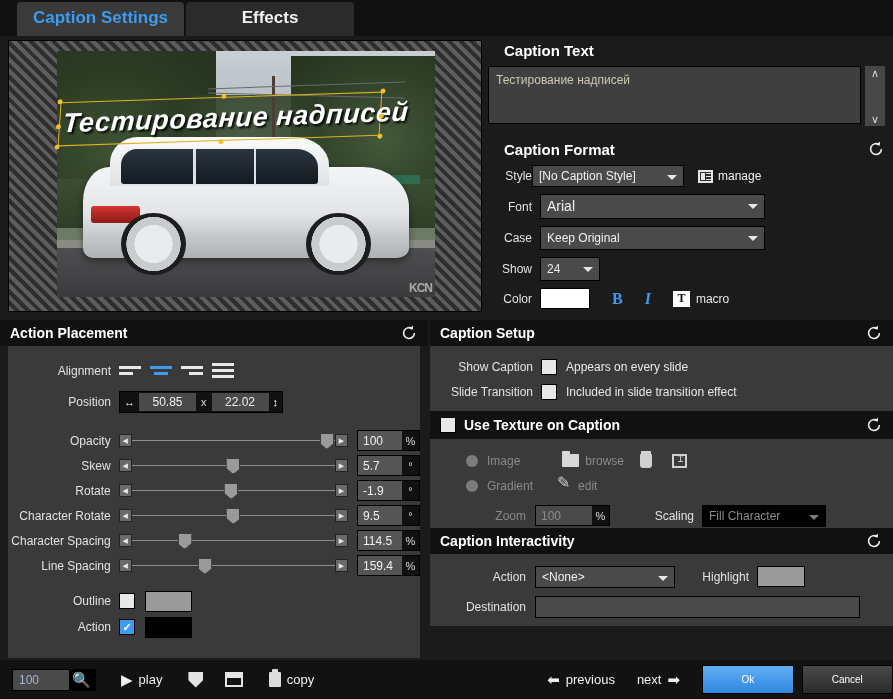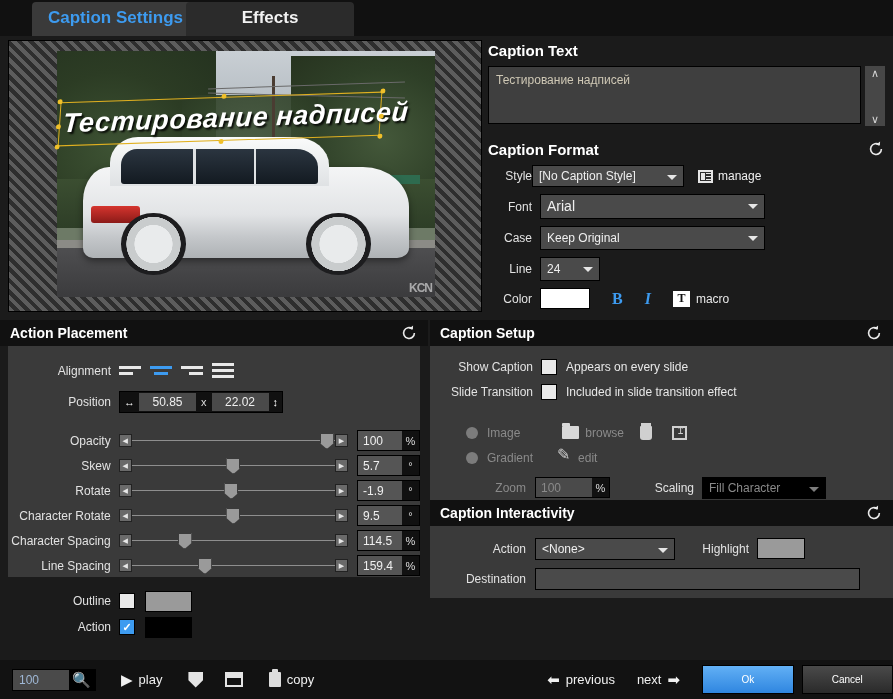--- a/index.html
+++ b/index.html
@@ -12,21 +12,21 @@
   }
   .app { position: relative; width: 893px; height: 699px; background: #1b1b1b; }
 
   
   .tabbar { position: absolute; left: 0; top: 0; width: 893px; height: 36px; background: #111; }
   .tab {
     position: absolute; top: 2px; height: 34px; line-height: 32px;
     text-align: center; font-size: 17px; font-weight: bold;
     border-radius: 4px 4px 0 0; cursor: pointer; user-select: none;
   }
-  .tab.active { left: 32px; width: 167px; background: #3a3a3a; color: #3d9bf0; }
+  .tab.active { left: 17px; width: 167px; background: #3a3a3a; color: #3d9bf0; }
   .tab.inactive { left: 186px; width: 168px; background: #2b2b2b; color: #f2f2f2; }
 
   
   .preview-pane {
     position: absolute; left: 8px; top: 40px; width: 474px; height: 272px;
     background: #2d2d2d; border: 1px solid #000;
   }
   .checker {
     position: absolute; left: 0; top: 0; width: 100%; height: 100%;
     background-color: #7d7d7d;
@@ -95,21 +95,21 @@
     font-size:27px; font-weight:bold; font-style:italic;
     font-family:"Liberation Sans", sans-serif;
     color:#fff; white-space:nowrap; letter-spacing:.6px;
     text-shadow: 2px 2px 2px rgba(0,0,0,.85);
     line-height: 40px;
   }
   .handle { position:absolute; width:5px; height:5px; background:#f0c02a; border-radius:50%; }
 
   
   .rt { position:absolute; left:488px; top:42px; width:397px; }
-  .sec-title { font-size:15px; font-weight:bold; color:#fff; }
+  .sec-title { font-size:15px; font-weight:bold; color:#fff;margin-left:16px; }
   .captext-wrap { position:relative; margin-top:7px; }
   .captext {
     width:373px; height:58px; background:#3f3f3f; border:1px solid #000;
     color:#cfc8b5; font-size:12px; font-family:"Liberation Sans", sans-serif;
     padding:6px 7px; resize:none; outline:none;
   }
   .vscroll {
     position:absolute; right:0; top:0; width:20px; height:60px; background:#474747;
     display:flex; flex-direction:column; justify-content:space-between; align-items:center;
     padding:2px 0;
@@ -149,21 +149,21 @@
 
   
   .panel-hdr {
     height:26px; background:#111; display:flex; align-items:center;
     justify-content:space-between; padding:0 10px 0 10px;
   }
   .panel-hdr .t { font-size:14px; font-weight:bold; color:#fff; }
   .panel-body { background:#3a3a3a; }
 
   .left-panel { position:absolute; left:0; top:320px; width:428px; height:340px; background:#1b1b1b; }
-  .left-panel .panel-body { margin:0 8px; height:231px; position:relative; }
+  .left-panel .panel-body { margin:0 8px; height:312px; position:relative; }
 
   .right-panel { position:absolute; left:430px; top:320px; width:463px; height:340px; background:#1b1b1b; }
 
   
   .aligns { display:flex; gap:9px; margin-left:8px; }
   .alg { width:22px; height:17px; display:flex; flex-direction:column; justify-content:center; gap:3px; cursor:pointer; }
   .alg i { display:block; height:3px; background:#e8e8e8; }
   .alg.on i { background:#3d9bf0; }
 
   
@@ -328,21 +328,21 @@
       <div class="lbl" style="width:44px">Font</div>
       <div class="sel" style="width:225px;margin-left:8px;font-size:14px;height:25px;line-height:23px">Arial</div>
     </div>
 
     <div class="row">
       <div class="lbl" style="width:44px">Case</div>
       <div class="sel" style="width:225px;margin-left:8px;height:24px;line-height:22px">Keep Original</div>
     </div>
 
     <div class="row">
-      <div class="lbl" style="width:44px">Line</div>
+      <div class="lbl" style="width:44px">Show</div>
       <div class="sel" style="width:60px;margin-left:8px;height:24px;line-height:22px">24</div>
     </div>
 
     <div class="row">
       <div class="lbl" style="width:44px">Color</div>
       <div class="swatch" style="width:50px;height:21px;margin-left:8px;background:#fff"></div>
       <div class="bi" style="margin-left:22px">B</div>
       <div class="bi" style="margin-left:22px;font-style:italic">I</div>
       <div class="ticon" style="margin-left:22px">T</div>
       <div style="font-size:12px;margin-left:6px">macro</div>
@@ -514,20 +514,30 @@
         <div class="cb dim" style="margin-left:8px"></div>
         <div class="rtext">Appears on every slide</div>
       </div>
       <div class="rrow">
         <div class="rlbl" style="width:103px">Slide Transition</div>
         <div class="cb dim" style="margin-left:8px"></div>
         <div class="rtext">Included in slide transition effect</div>
       </div>
     </div>
 
+    <div class="panel-hdr" style="height:28px">
+      <div style="display:flex;align-items:center;gap:8px">
+        <div class="cb dim"></div>
+        <span class="t">Use Texture on Caption</span>
+      </div>
+      <svg class="reset" viewBox="0 0 20 20">
+        <path d="M16 10a6 6 0 1 1-2.2-4.6" fill="none" stroke="#e8e8e8" stroke-width="1.8"></path>
+        <path d="M14.6 1.8 L14.2 6.2 L9.9 5.2 Z" fill="#e8e8e8"></path>
+      </svg>
+    </div>
     <div class="panel-body" style="height:89px;padding-top:9px">
       <div class="rrow">
         <div style="width:36px"></div>
         <div class="radio dim"></div>
         <div class="rtext dis">Image</div>
         <div style="display:flex;align-items:center;gap:6px;margin-left:42px">
           <span class="folder"></span>
           <span class="rtext dis" style="margin:0">browse</span>
         </div>
         <span class="trash" style="margin-left:16px"></span>

